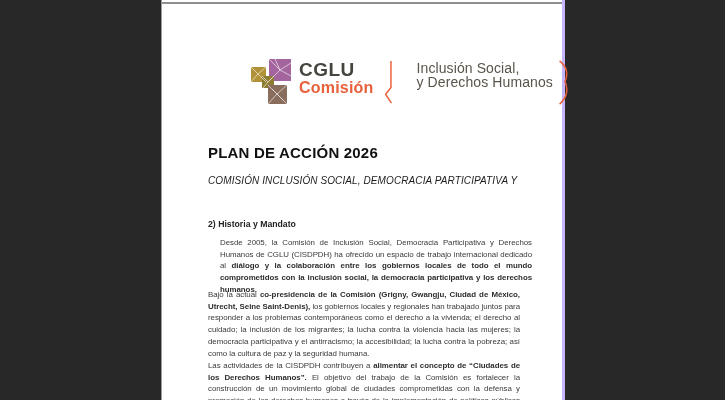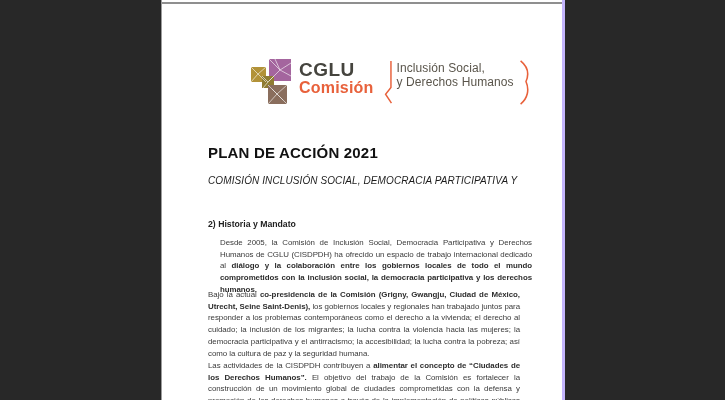--- a/index.html
+++ b/index.html
@@ -31,22 +31,22 @@
     letter-spacing:.5px;line-height:20px;display:block;
   }
   .logo-commission{
     font-size:16px;font-weight:700;color:var(--orange);
     letter-spacing:.2px;line-height:14px;display:block;margin-top:1px;
   }
   .brace{width:12px;height:45px;display:block;margin-top:2px;}
   .brace-left{margin-left:9px;}
   .brace-right{margin-left:5px;}
   .logo-tagline{
-    margin-left:2px;padding-top:4px;
-    font-size:12px;line-height:13.5px;color:var(--tagline-gray);
+    margin-left:22px;padding-top:4px;
+    font-size:14px;line-height:13.5px;color:var(--tagline-gray);
     letter-spacing:.1px;white-space:nowrap;
   }
   .logo-tagline span{display:block;}
   
   .doc-title{
     position:absolute;left:46px;top:144px;
     font-size:15px;font-weight:700;color:var(--ink);letter-spacing:.2px;
   }
   .doc-subtitle{
     position:absolute;left:46px;top:174px;
@@ -104,21 +104,21 @@
       </svg>
       <div class="logo-tagline">
         <span>Inclusión Social,</span>
         <span>y Derechos Humanos</span>
       </div>
       <svg class="brace brace-right" viewBox="0 0 12 46" aria-hidden="true">
         <path d="M1.5 1 C9 7 10.5 14 7 22 C10.5 30 9 39 1.5 45" style="fill:none;stroke:var(--orange);stroke-width:1.6"></path>
       </svg>
     </div>
 
-    <div class="doc-title">PLAN DE ACCIÓN 2021</div>
+    <div class="doc-title">PLAN DE ACCIÓN 2026</div>
 
     <div class="doc-subtitle">
       <span>COMISIÓN INCLUSIÓN SOCIAL, DEMOCRACIA PARTICIPATIVA Y</span>
     </div>
 
     <div class="section-heading">2) Historia y Mandato</div>
 
     <div class="para para-1"><span>Desde 2005, la Comisión de Inclusión Social, Democracia Participativa y Derechos Humanos de CGLU (CISDPDH) ha ofrecido un espacio de trabajo internacional dedicado al </span><span class="b">diálogo y la colaboración entre los gobiernos locales de todo el mundo comprometidos con la inclusión social, la democracia participativa y los derechos humanos.</span></div>
     <div class="para para-2"><span>Bajo la actual </span><span class="b">co-presidencia de la Comisión (Grigny, Gwangju, Ciudad de México, Utrecht, Seine Saint-Denis),</span><span> los gobiernos locales y regionales han trabajado juntos para responder a los problemas contemporáneos como el derecho a la vivienda; el derecho al cuidado; la inclusión de los migrantes; la lucha contra la violencia hacia las mujeres; la democracia participativa y el antirracismo; la accesibilidad; la lucha contra la pobreza; así como la cultura de paz y la seguridad humana.</span></div>
     <div class="para para-3"><span>Las actividades de la CISDPDH contribuyen a </span><span class="b">alimentar el concepto de “Ciudades de los Derechos Humanos”.</span><span> El objetivo del trabajo de la Comisión es fortalecer la construcción de un movimiento global de ciudades comprometidas con la defensa y promoción de los derechos humanos a través de la implementación de políticas públicas locales y la solidaridad</span></div>

